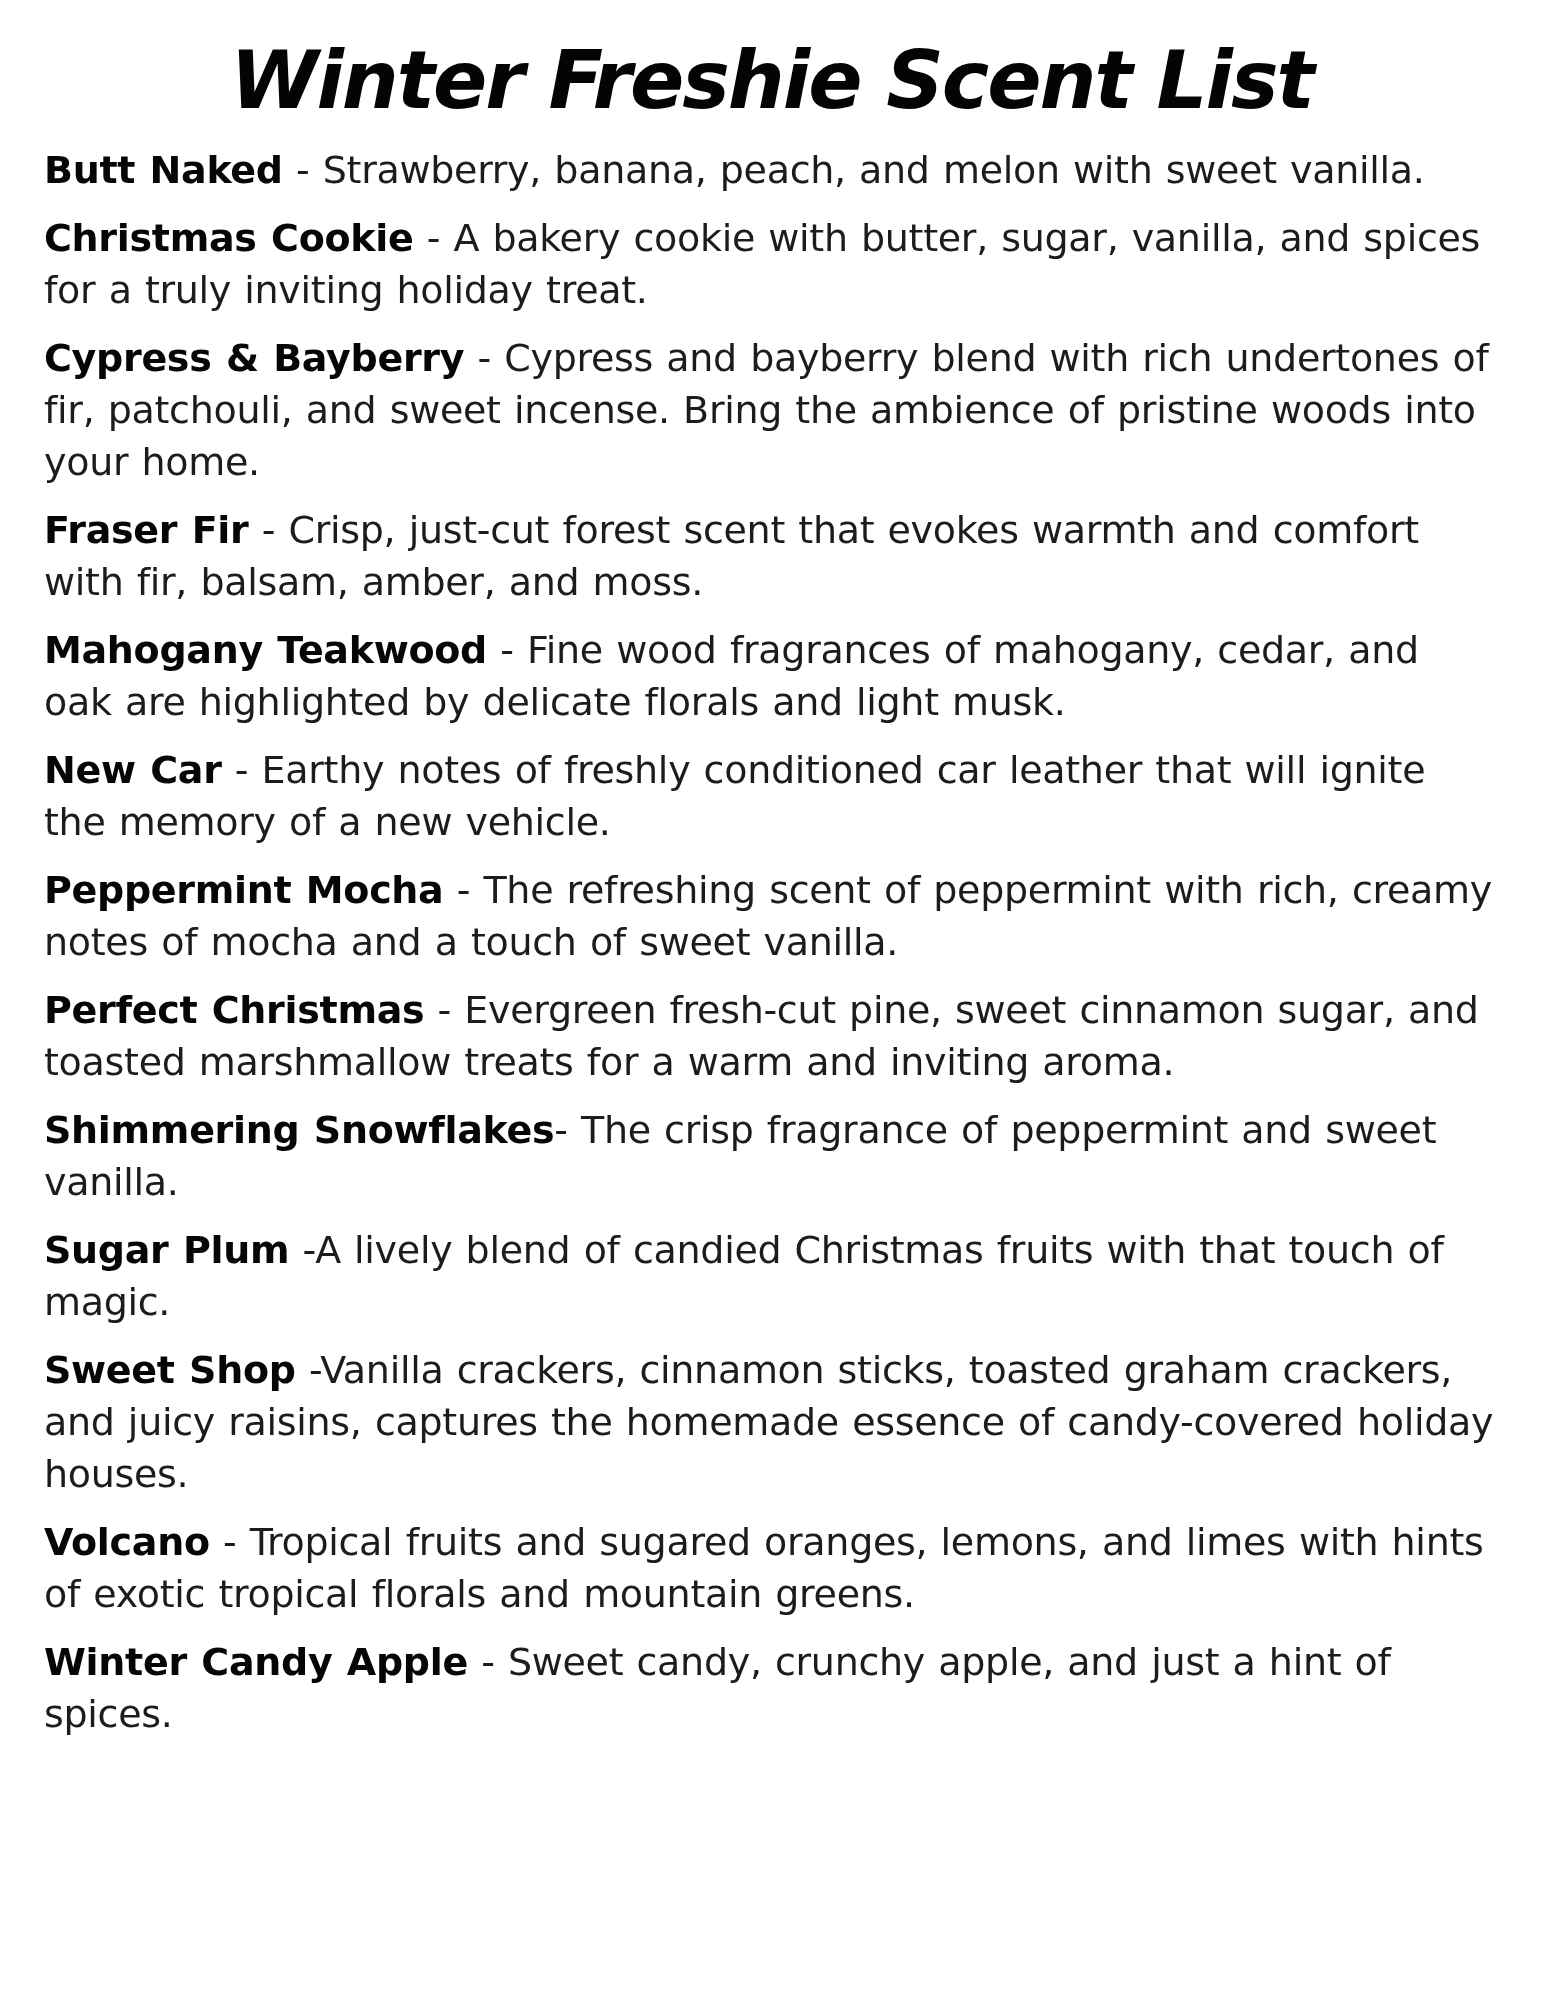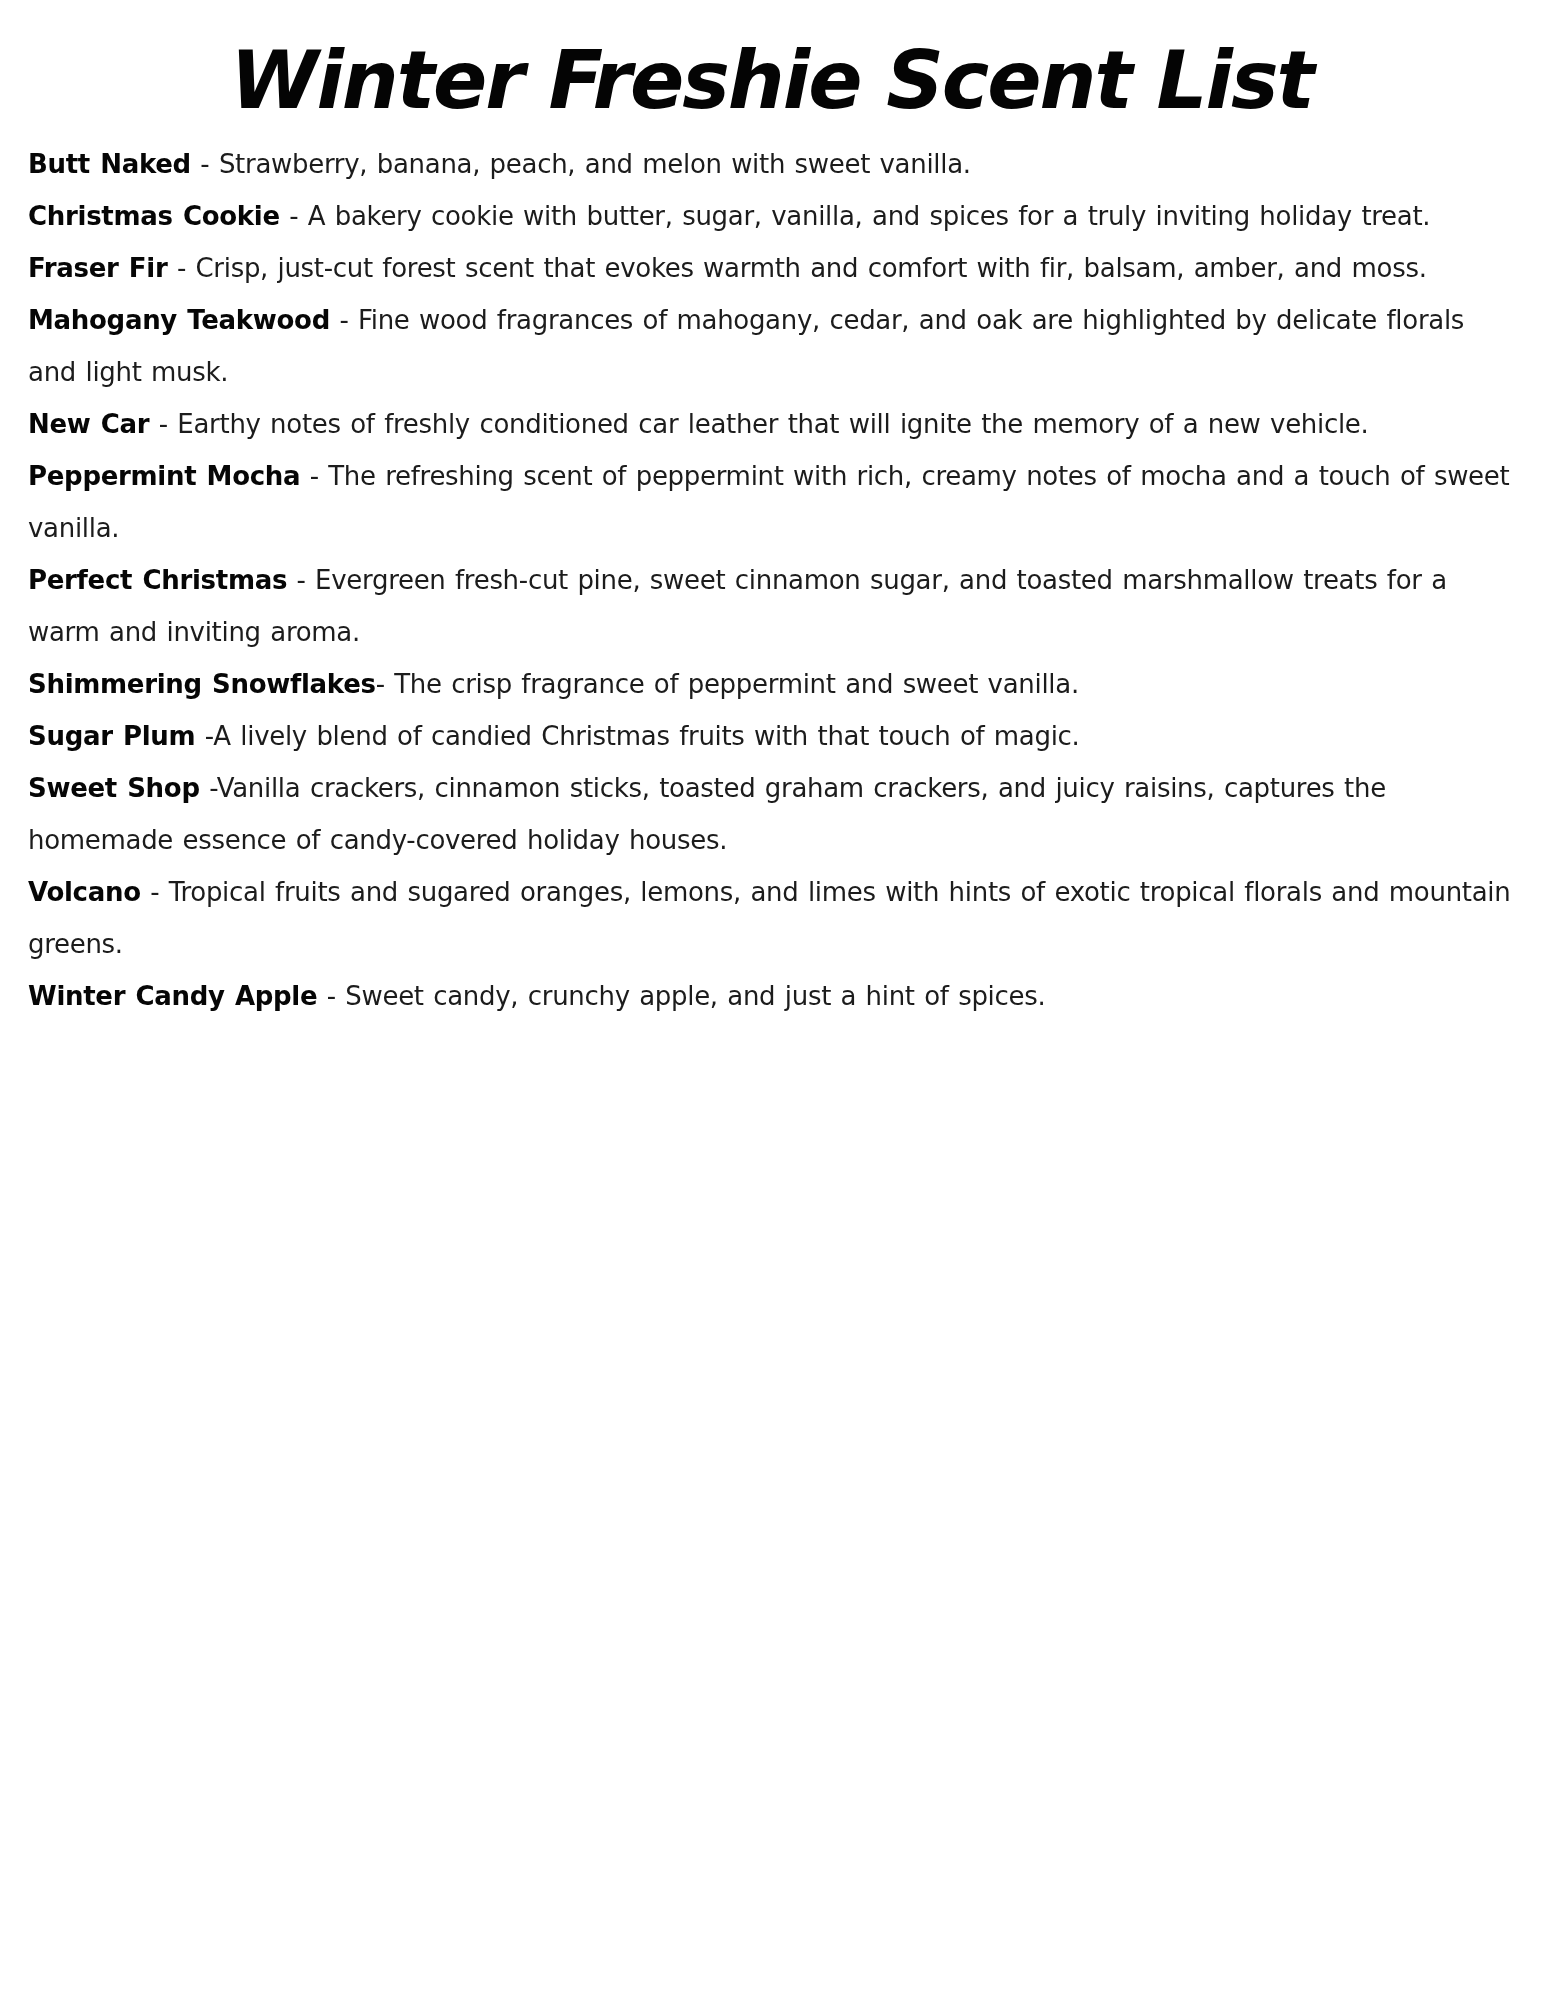--- a/index.html
+++ b/index.html
@@ -28,22 +28,22 @@
     line-height: 1.18;
     font-weight: bold;
     letter-spacing: -2px;
     color: #040404;
     font-style: italic;
   }
   .scent-list {
     margin-top: 6px;
   }
   .scent {
-    margin: 0;
-    font-size: 26px;
+    margin: 16px;
+    font-size: 38px;
     line-height: 52px;
     letter-spacing: -0.3px;
     word-spacing: 1.5px;
     color: #1c1c1c;
   }
   .scent-name {
     font-weight: bold;
     color: #060606;
   }
   .scent-sep {
@@ -55,20 +55,21 @@
 
 <div class="page">
   <h1 class="page-title">Winter Freshie Scent List</h1>
 
   <div class="scent-list" id="scent-list">
   <p class="scent"><span class="scent-name">Butt Naked</span><span class="scent-sep"> - </span><span class="scent-desc">Strawberry, banana, peach, and melon with sweet vanilla.</span></p>
 
   <p class="scent"><span class="scent-name">Christmas Cookie</span><span class="scent-sep"> - </span><span class="scent-desc">A bakery cookie with butter, sugar, vanilla, and spices for a truly inviting holiday treat.</span></p>
 
 
+  <p class="scent"><span class="scent-name">Cypress &amp; Bayberry</span><span class="scent-sep"> - </span><span class="scent-desc">Cypress and bayberry blend with rich undertones of fir, patchouli, and sweet incense. Bring the ambience of pristine woods into your home.</span></p>
 
   <p class="scent"><span class="scent-name">Fraser Fir</span><span class="scent-sep"> - </span><span class="scent-desc">Crisp, just-cut forest scent that evokes warmth and comfort with fir, balsam, amber, and moss.</span></p>
 
 
   <p class="scent"><span class="scent-name">Mahogany Teakwood</span><span class="scent-sep"> - </span><span class="scent-desc">Fine wood fragrances of mahogany, cedar, and oak are highlighted by delicate florals and light musk.</span></p>
 
   <p class="scent"><span class="scent-name">New Car</span><span class="scent-sep"> - </span><span class="scent-desc">Earthy notes of freshly conditioned car leather that will ignite the memory of a new vehicle.</span></p>
 
   <p class="scent"><span class="scent-name">Peppermint Mocha</span><span class="scent-sep"> - </span><span class="scent-desc">The refreshing scent of peppermint with rich, creamy notes of mocha and a touch of sweet vanilla.</span></p>
 

